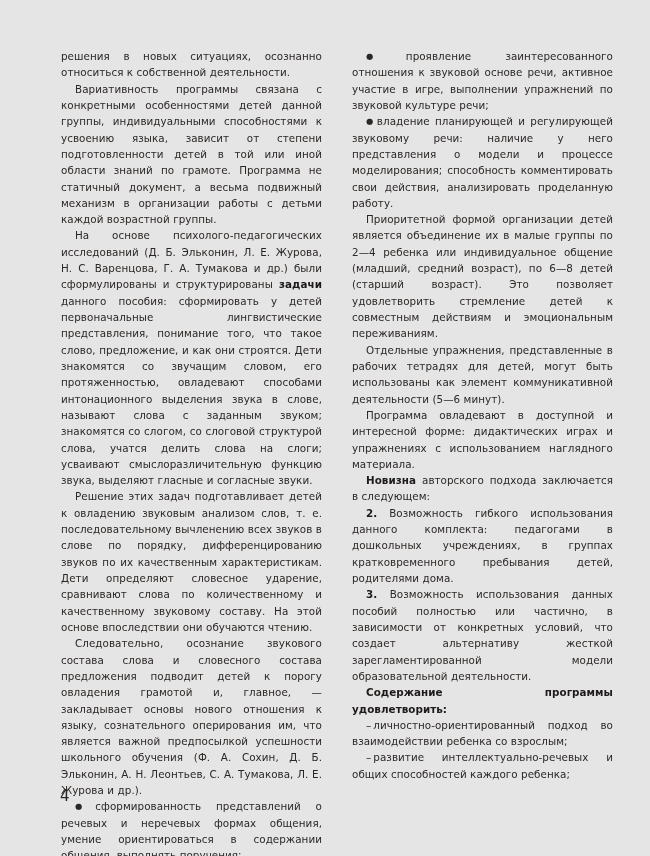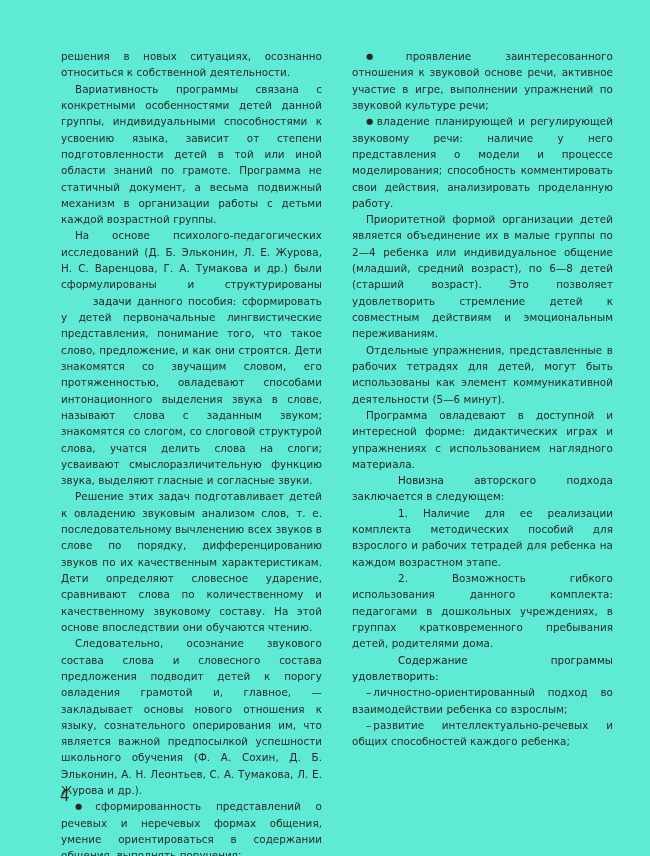--- a/index.html
+++ b/index.html
@@ -13,21 +13,21 @@
     height: 856px;
     position: relative;
     font-family: "DejaVu Sans", "Liberation Sans", sans-serif;
     color: #231f20;
     overflow: hidden;
   }
 
   .page {
     position: absolute;
     inset: 0;
-    background: #5eead4;
+    background: #e5e5e5;
   }
 
   .columns {
     position: absolute;
     left: 61px;
     top: 48px;
     width: 552px;
     height: 720px;
     display: flex;
     gap: 30px;
@@ -61,23 +61,22 @@
   }
 
   
   .bullet {
     font-size: 8.4px;
     vertical-align: 0.12em;
     letter-spacing: 0;
   }
 
   b.lead {
-    font-weight: 400;
+    font-weight: 700;
     color: #1d1a19;
-    margin-left: 32px;
   }
 
   .pagenum {
     position: absolute;
     left: 60px;
     top: 787px;
     font-size: 15px;
     line-height: 18px;
     color: #2b2725;
     font-family: "DejaVu Sans", "Liberation Sans", sans-serif;
@@ -119,24 +118,24 @@
       <p class="para indent"><span class="bullet">● </span><span>владение планирующей и регулирующей звуковому речи: наличие у него представления о модели и процессе моделирования; способность комментировать свои действия, анализировать проделанную работу.</span></p>
 
       <p class="para indent">Приоритетной формой организации детей является объединение их в малые группы по 2—4 ребенка или индивидуальное общение (младший, средний возраст), по 6—8 детей (старший возраст). Это позволяет удовлетворить стремление детей к совместным действиям и эмоциональным переживаниям.</p>
 
       <p class="para indent">Отдельные упражнения, представленные в рабочих тетрадях для детей, могут быть использованы как элемент коммуникативной деятельности (5—6 минут).</p>
 
       <p class="para indent">Программа овладевают в доступной и интересной форме: дидактических играх и упражнениях с использованием наглядного материала.</p>
 
       <p class="para indent"><b class="lead">Новизна</b><span> авторского подхода заключается в следующем:</span></p>
 
-      <p class="para indent"><b class="lead">1.</b><span> Наличие для ее реализации комплекта методических пособий для взрослого и рабочих тетрадей для ребенка на каждом возрастном этапе.</span></p>
 
       <p class="para indent"><b class="lead">2.</b><span> Возможность гибкого использования данного комплекта: педагогами в дошкольных учреждениях, в группах кратковременного пребывания детей, родителями дома.</span></p>
 
+      <p class="para indent"><b class="lead">3.</b><span> Возможность использования данных пособий полностью или частично, в зависимости от конкретных условий, что создает альтернативу жесткой зарегламентированной модели образовательной деятельности.</span></p>
 
 
       <p class="para indent"><b class="lead">Содержание программы удовлетворить:</b></p>
 
       <p class="para indent"><span>– </span><span>личностно-ориентированный подход во взаимодействии ребенка со взрослым;</span></p>
 
       <p class="para indent"><span>– </span><span>развитие интеллектуально-речевых и общих способностей каждого ребенка;</span></p>
 
     </div>
 

